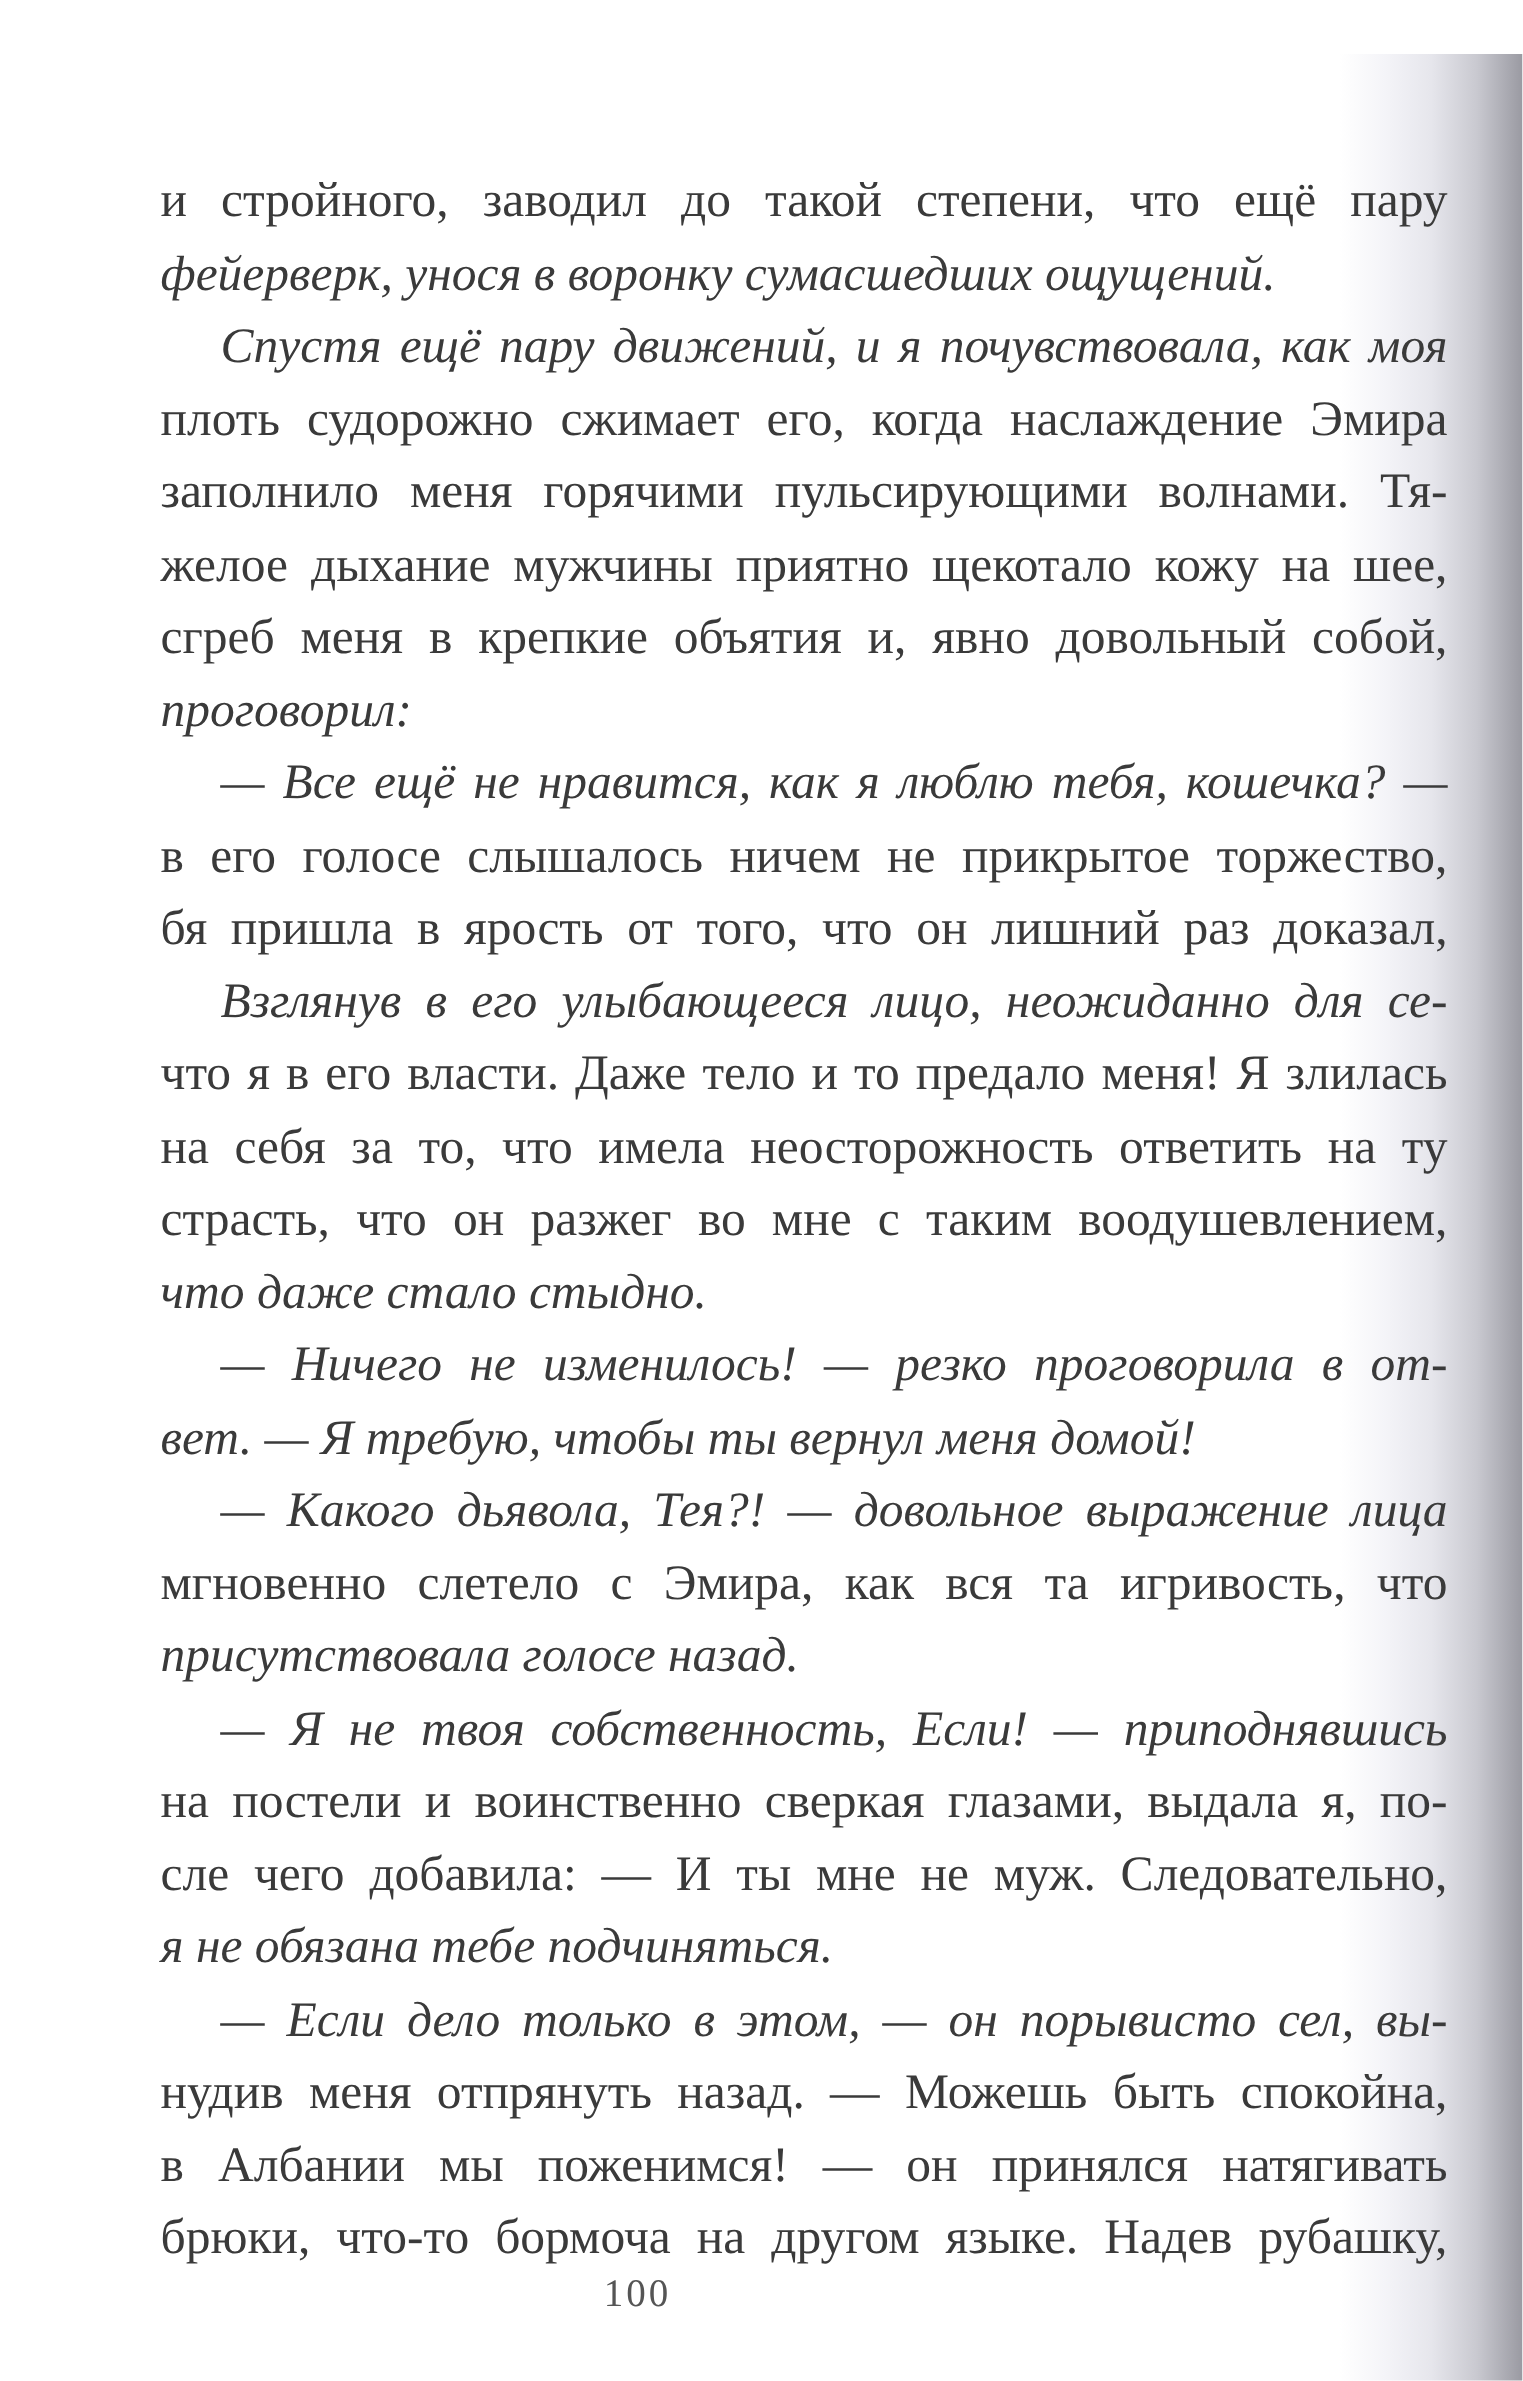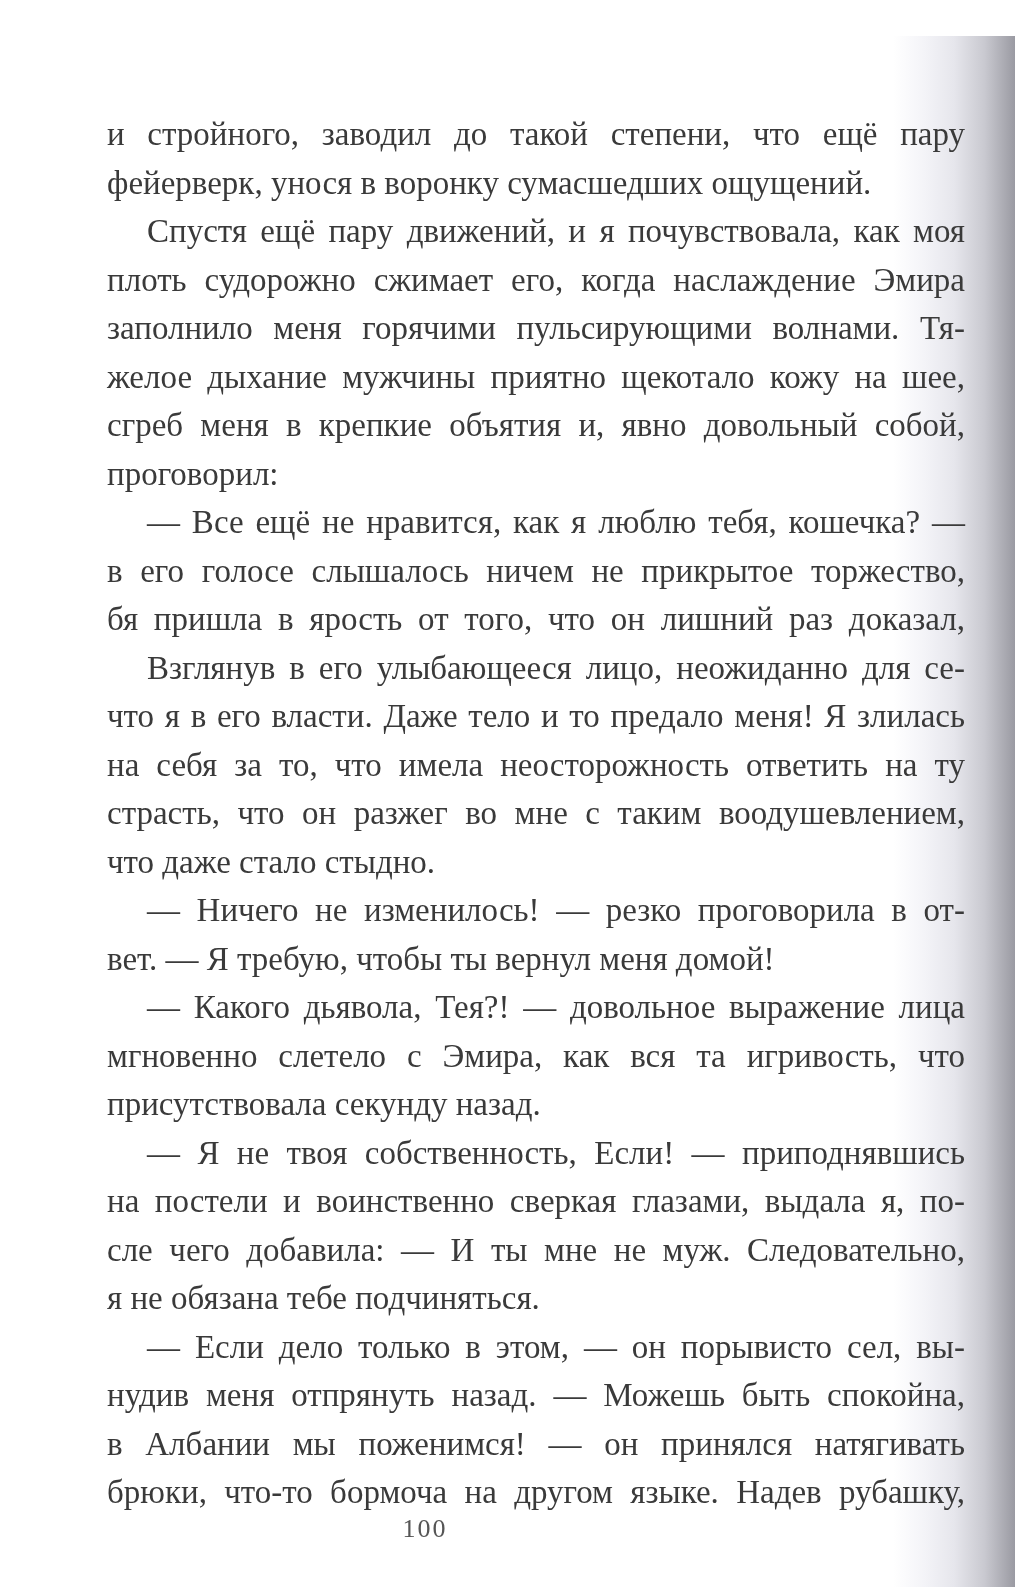--- a/index.html
+++ b/index.html
@@ -28,22 +28,22 @@
       line-height: 48.5px;
       color: #3a3a3a;
     }
     .line {
       display: block;
       height: 48.5px;
       white-space: nowrap;
       text-align: justify;
       text-align-last: justify;
     }
-    .line.last { text-align-last: left; }
-    .line.indent { padding-left: 40px; }
+    .line.last { text-align-last: left; font-style: italic; }
+    .line.indent { padding-left: 40px; font-style: italic; }
     .page-number {
       position: absolute;
       left: 0; width: 878px;
       top: 1478px;
       text-align: center;
       font-family: "Liberation Serif", "DejaVu Serif", serif;
       font-size: 26px;
       letter-spacing: 2px;
       color: #555555;
       padding-right: 28px;
@@ -68,21 +68,21 @@
       <span class="line">бя пришла в ярость от того, что он лишний раз доказал,</span>
       <span class="line indent">Взглянув в его улыбающееся лицо, неожиданно для се-</span>
       <span class="line">что я в его власти. Даже тело и то предало меня! Я злилась</span>
       <span class="line">на себя за то, что имела неосторожность ответить на ту</span>
       <span class="line">страсть, что он разжег во мне с таким воодушевлением,</span>
       <span class="line last">что даже стало стыдно.</span>
       <span class="line indent">— Ничего не изменилось! — резко проговорила в от-</span>
       <span class="line last">вет. — Я требую, чтобы ты вернул меня домой!</span>
       <span class="line indent">— Какого дьявола, Тея?! — довольное выражение лица</span>
       <span class="line">мгновенно слетело с Эмира, как вся та игривость, что</span>
-      <span class="line last">присутствовала секунду назад.</span>
+      <span class="line last">присутствовала голосе назад.</span>
       <span class="line indent">— Я не твоя собственность, Если! — приподнявшись</span>
       <span class="line">на постели и воинственно сверкая глазами, выдала я, по-</span>
       <span class="line">сле чего добавила: — И ты мне не муж. Следовательно,</span>
       <span class="line last">я не обязана тебе подчиняться.</span>
       <span class="line indent">— Если дело только в этом, — он порывисто сел, вы-</span>
       <span class="line">нудив меня отпрянуть назад. — Можешь быть спокойна,</span>
       <span class="line">в Албании мы поженимся! — он принялся натягивать</span>
       <span class="line">брюки, что-то бормоча на другом языке. Надев рубашку,</span>
     </div>
   <div class="page-number">100</div>

